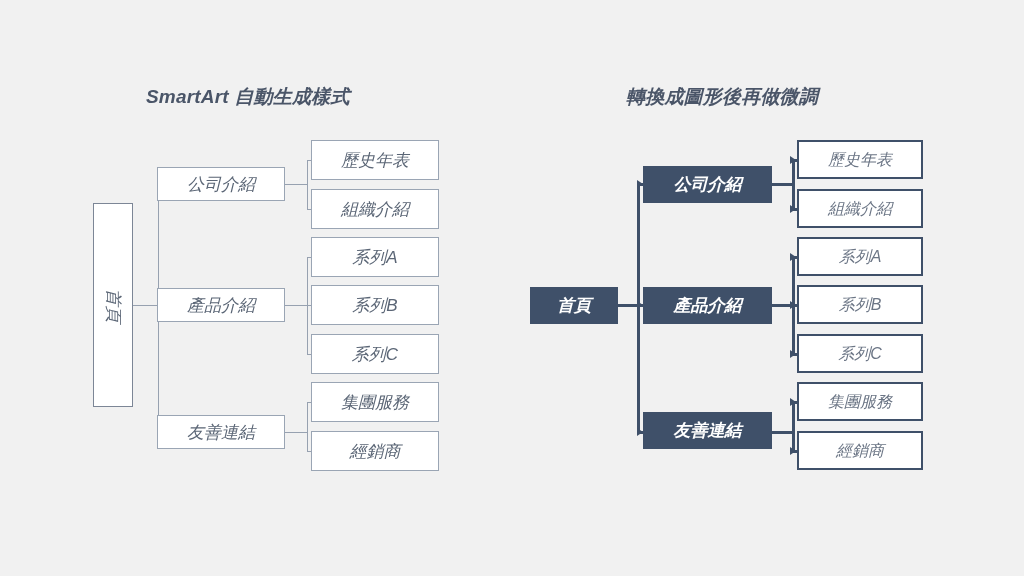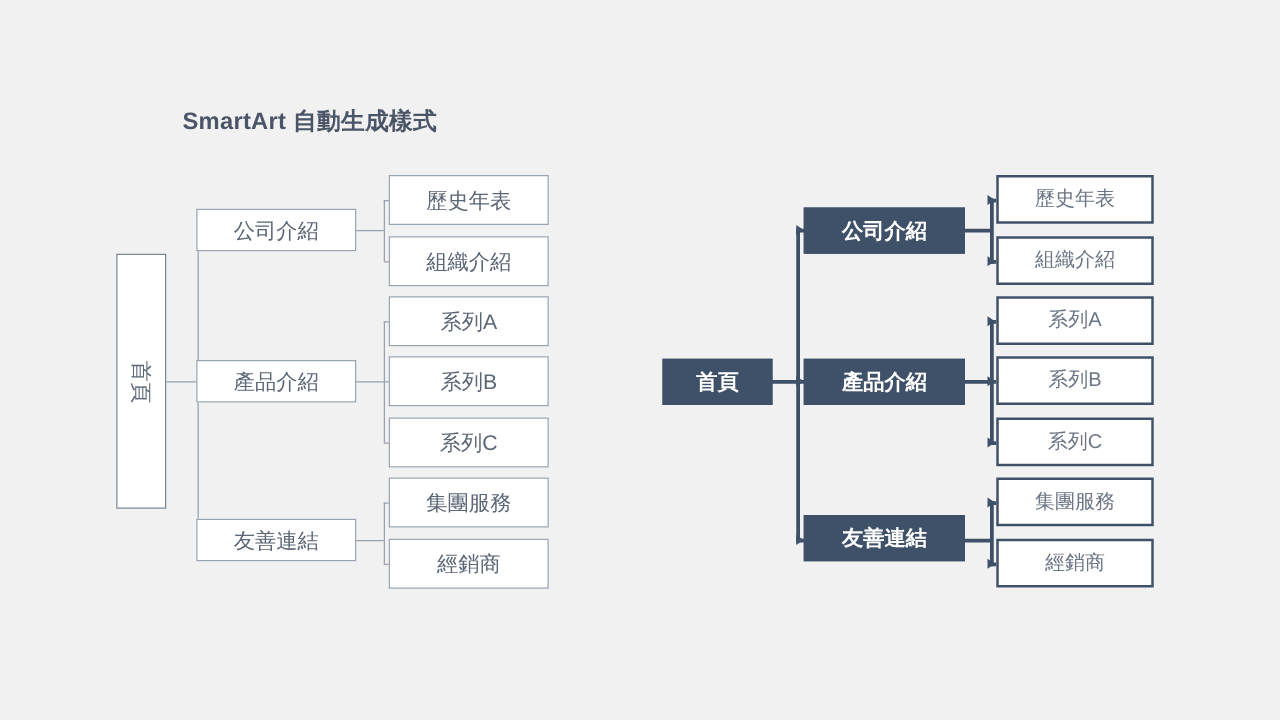--- a/index.html
+++ b/index.html
@@ -14,20 +14,21 @@
     overflow: hidden;
     position: relative;
   }
 
   #slide {
     position: absolute;
     left: 0;
     top: 0;
     width: 1024px;
     height: 508px;
+    font-style: italic;
   }
 
   
   .panel-title {
     position: absolute;
     font-size: 19px;
     font-weight: bold;
     color: #4a5568;
     letter-spacing: 0.2px;
     white-space: nowrap;
@@ -107,20 +108,21 @@
     border-left: 6px solid #3f5069;
   }
 </style>
 </head>
 <body>
 
 <div id="slide">
 
   <div id="title-left" class="panel-title">SmartArt 自動生成樣式</div>
 
+  <div id="title-right" class="panel-title">轉換成圖形後再做微調</div>
 
   <div>
 
     <div class="conn h" style="left:133px; top:305px; width:25px;"></div>
     <div class="conn v" style="left:158px; top:184px; height:248px;"></div>
 
     <div class="conn h" style="left:158px; top:184px; width:10px;"></div>
     <div class="conn h" style="left:158px; top:305px; width:10px;"></div>
     <div class="conn h" style="left:158px; top:432px; width:10px;"></div>
 

